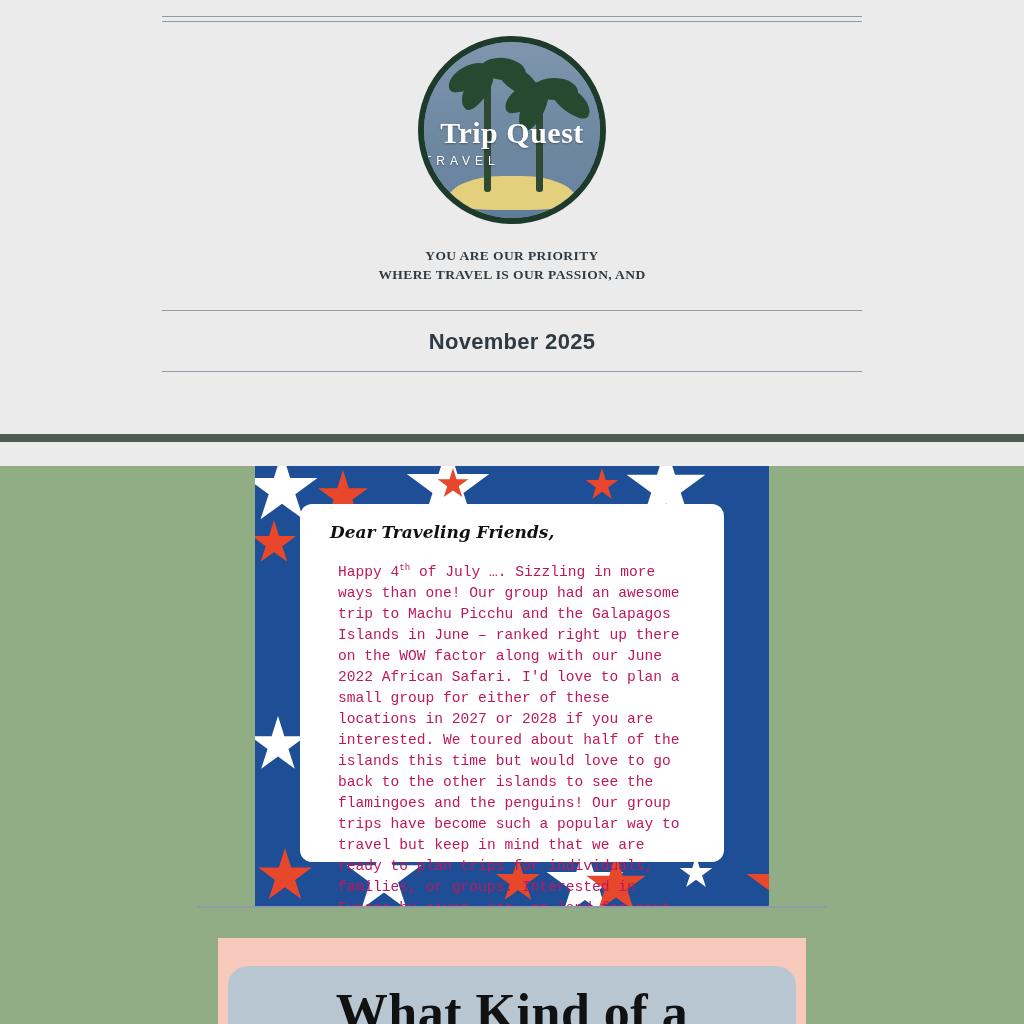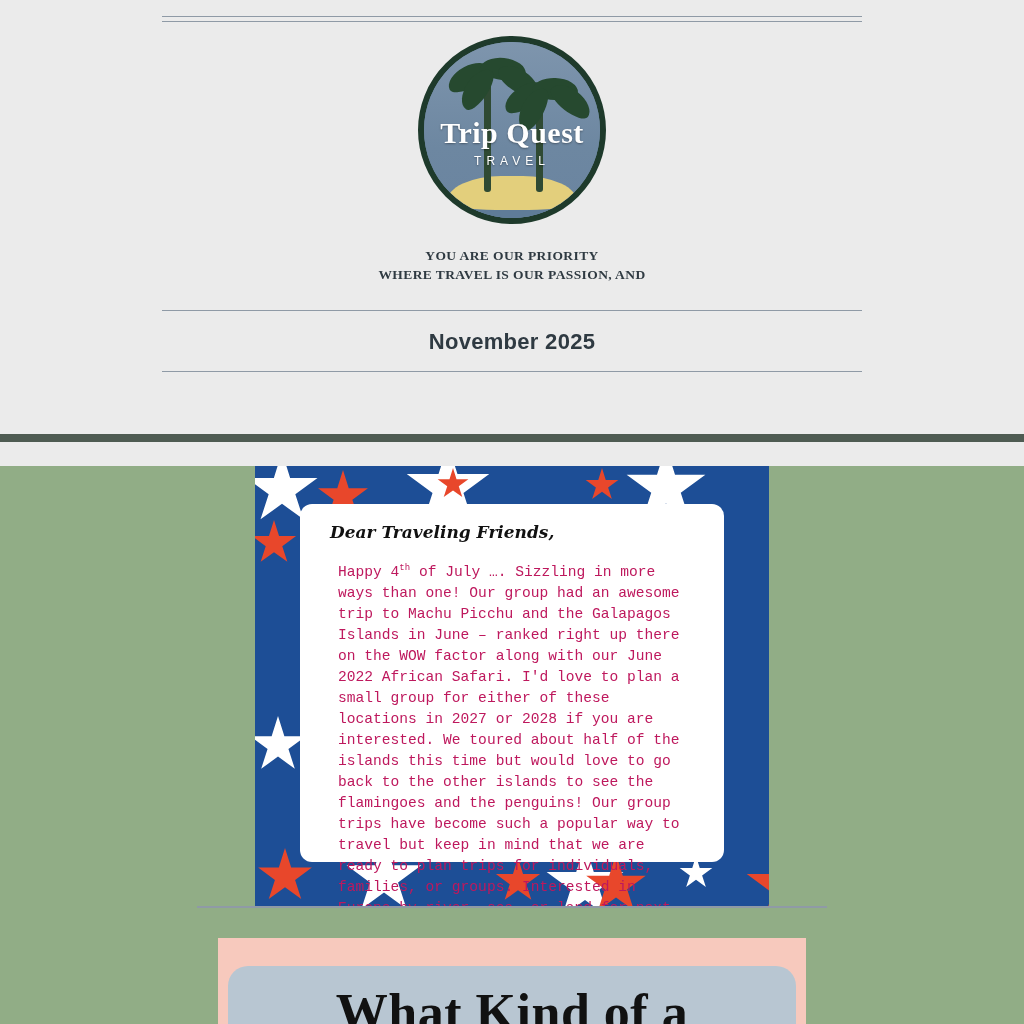--- a/index.html
+++ b/index.html
@@ -102,21 +102,21 @@
     font-family: "Liberation Serif", serif;
     font-weight: bold;
     font-size: 30px;
     letter-spacing: 0.5px;
     text-shadow: 0 1px 2px rgba(0,0,0,.35);
   }
   .logo-sub {
     position: absolute;
     left: 0; right: 0;
     top: 112px;
-    text-align: center;
+    text-align: left;
     color: #ffffff;
     font-family: "Liberation Sans", sans-serif;
     font-size: 12px;
     letter-spacing: 5px;
     text-shadow: 0 1px 2px rgba(0,0,0,.35);
   }
 
   .tagline {
     margin-top: 22px;
     text-align: center;

